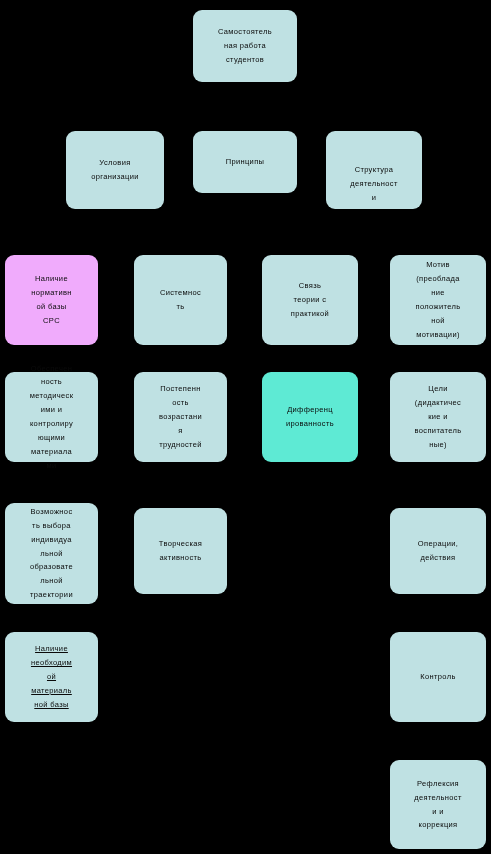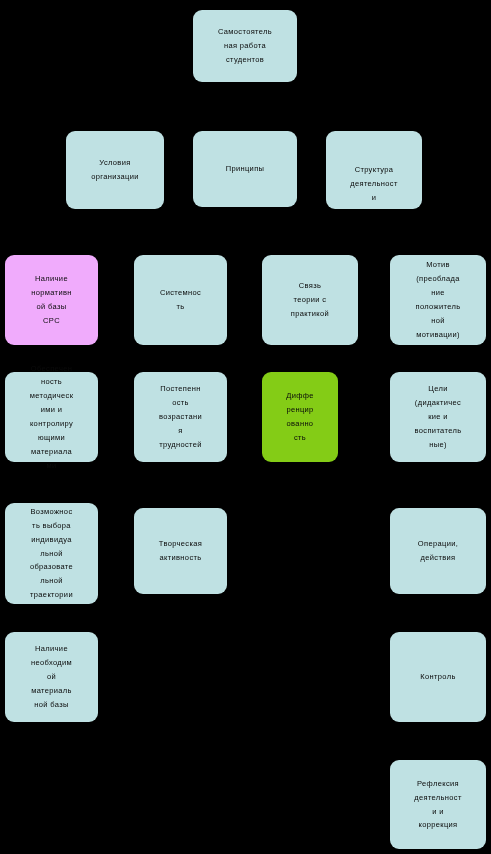--- a/index.html
+++ b/index.html
@@ -49,21 +49,21 @@
 </head>
 <body>
 
 <div id="diagram" style="background: rgb(0, 0, 0); width: 491px; height: 854px;">
     <div class="node" style="left: 193px; top: 10px; width: 104px; height: 72px; background: rgb(191, 225, 227); color: rgb(10, 10, 10);">
       <span class="label">Самостоятельная работа студентов</span>
     </div>
     <div class="node" style="left: 66px; top: 131px; width: 98px; height: 78px; background: rgb(191, 225, 227); color: rgb(10, 10, 10);">
       <span class="label">Условия организации</span>
     </div>
-    <div class="node" style="left: 193px; top: 131px; width: 104px; height: 76px; background: rgb(191, 225, 227); color: rgb(10, 10, 10);">
+    <div class="node" style="left: 193px; top: 131px; width: 104px; height: 62px; background: rgb(191, 225, 227); color: rgb(10, 10, 10);">
       <span class="label">Принципы</span>
     </div>
     <div class="node" style="left: 326px; top: 131px; width: 96px; height: 78px; background: rgb(191, 225, 227); color: rgb(10, 10, 10); align-items: flex-end;">
       <span class="label">Структура деятельности</span>
     </div>
     <div class="node" style="left: 5px; top: 255px; width: 93px; height: 90px; background: #f0abfc; color: rgb(10, 10, 10);">
       <span class="label">Наличие нормативной базы СРС</span>
     </div>
     <div class="node" style="left: 262px; top: 255px; width: 96px; height: 90px; background: rgb(191, 225, 227); color: rgb(10, 10, 10);">
       <span class="label">Связь теории с практикой</span>
@@ -73,36 +73,36 @@
     </div>
     <div class="node" style="left: 390px; top: 255px; width: 96px; height: 90px; background: rgb(191, 225, 227); color: rgb(10, 10, 10);">
       <span class="label">Мотив (преобладание положительной мотивации)</span>
     </div>
     <div class="node" style="left: 5px; top: 372px; width: 93px; height: 90px; background: rgb(191, 225, 227); color: rgb(10, 10, 10);">
       <span class="label">Обеспеченность методическими и контролирующими материалами</span>
     </div>
     <div class="node" style="left: 134px; top: 372px; width: 93px; height: 90px; background: rgb(191, 225, 227); color: rgb(10, 10, 10);">
       <span class="label">Постепенность возрастания трудностей</span>
     </div>
-    <div class="node" style="left: 262px; top: 372px; width: 76px; height: 90px; background: #84cc16; color: rgb(10, 10, 10);">
+    <div class="node" style="left: 262px; top: 372px; width: 96px; height: 90px; background: #5eead4; color: rgb(10, 10, 10);">
       <span class="label">Дифференцированность</span>
     </div>
     <div class="node" style="left: 390px; top: 372px; width: 96px; height: 90px; background: rgb(191, 225, 227); color: rgb(10, 10, 10);">
       <span class="label">Цели (дидактические и воспитательные)</span>
     </div>
     <div class="node" style="left: 5px; top: 503px; width: 93px; height: 101px; background: rgb(191, 225, 227); color: rgb(10, 10, 10);">
       <span class="label">Возможность выбора индивидуальной образовательной траектории</span>
     </div>
     <div class="node" style="left: 134px; top: 508px; width: 93px; height: 86px; background: rgb(191, 225, 227); color: rgb(10, 10, 10);">
       <span class="label">Творческая активность</span>
     </div>
     <div class="node" style="left: 390px; top: 508px; width: 96px; height: 86px; background: rgb(191, 225, 227); color: rgb(10, 10, 10);">
       <span class="label">Операции, действия</span>
     </div>
-    <div class="node" style="left: 5px; top: 632px; width: 93px; height: 90px; background: rgb(191, 225, 227); color: rgb(10, 10, 10);">
+    <div class="node" style="left: 5px; top: 632px; width: 93px; height: 90px; background: rgb(191, 225, 227); color: rgb(10, 10, 10); text-decoration: underline;">
       <span class="label">Наличие необходимой материальной базы</span>
     </div>
     <div class="node" style="left: 390px; top: 632px; width: 96px; height: 90px; background: rgb(191, 225, 227); color: rgb(10, 10, 10);">
       <span class="label">Контроль</span>
     </div>
     <div class="node" style="left: 390px; top: 760px; width: 96px; height: 89px; background: rgb(191, 225, 227); color: rgb(10, 10, 10);">
       <span class="label">Рефлексия деятельности и коррекция</span>
     </div>
   </div>
 

